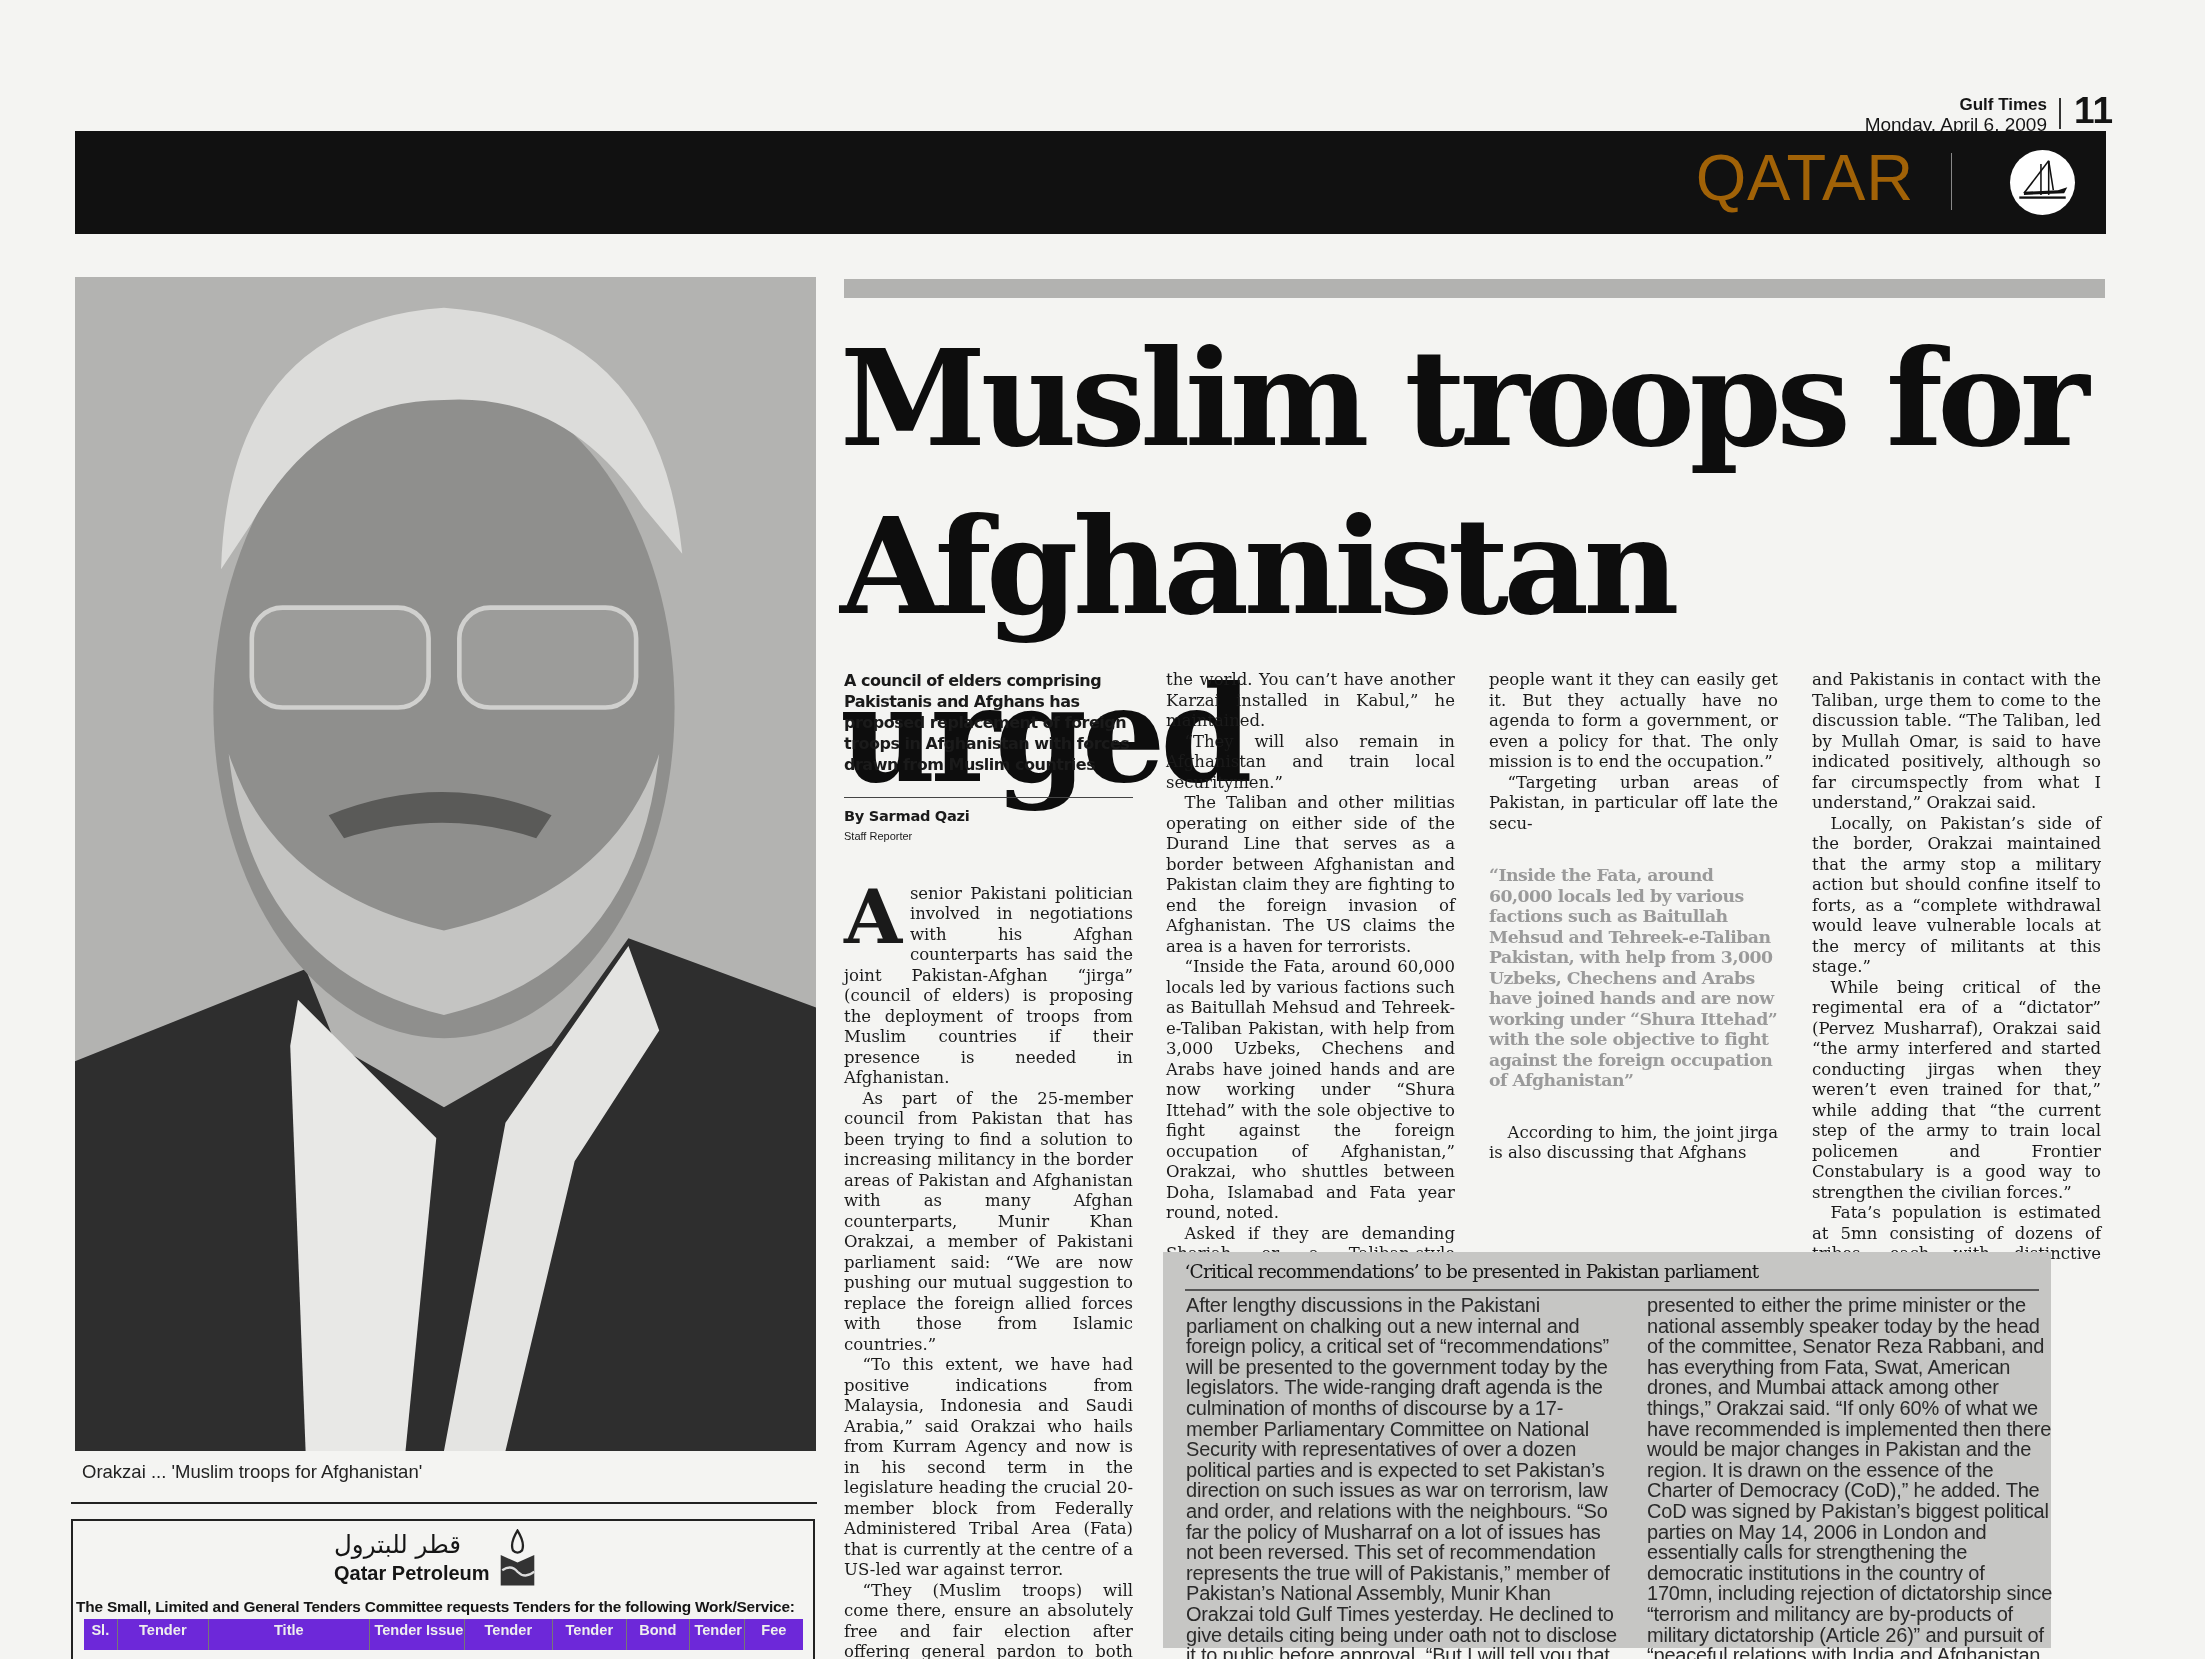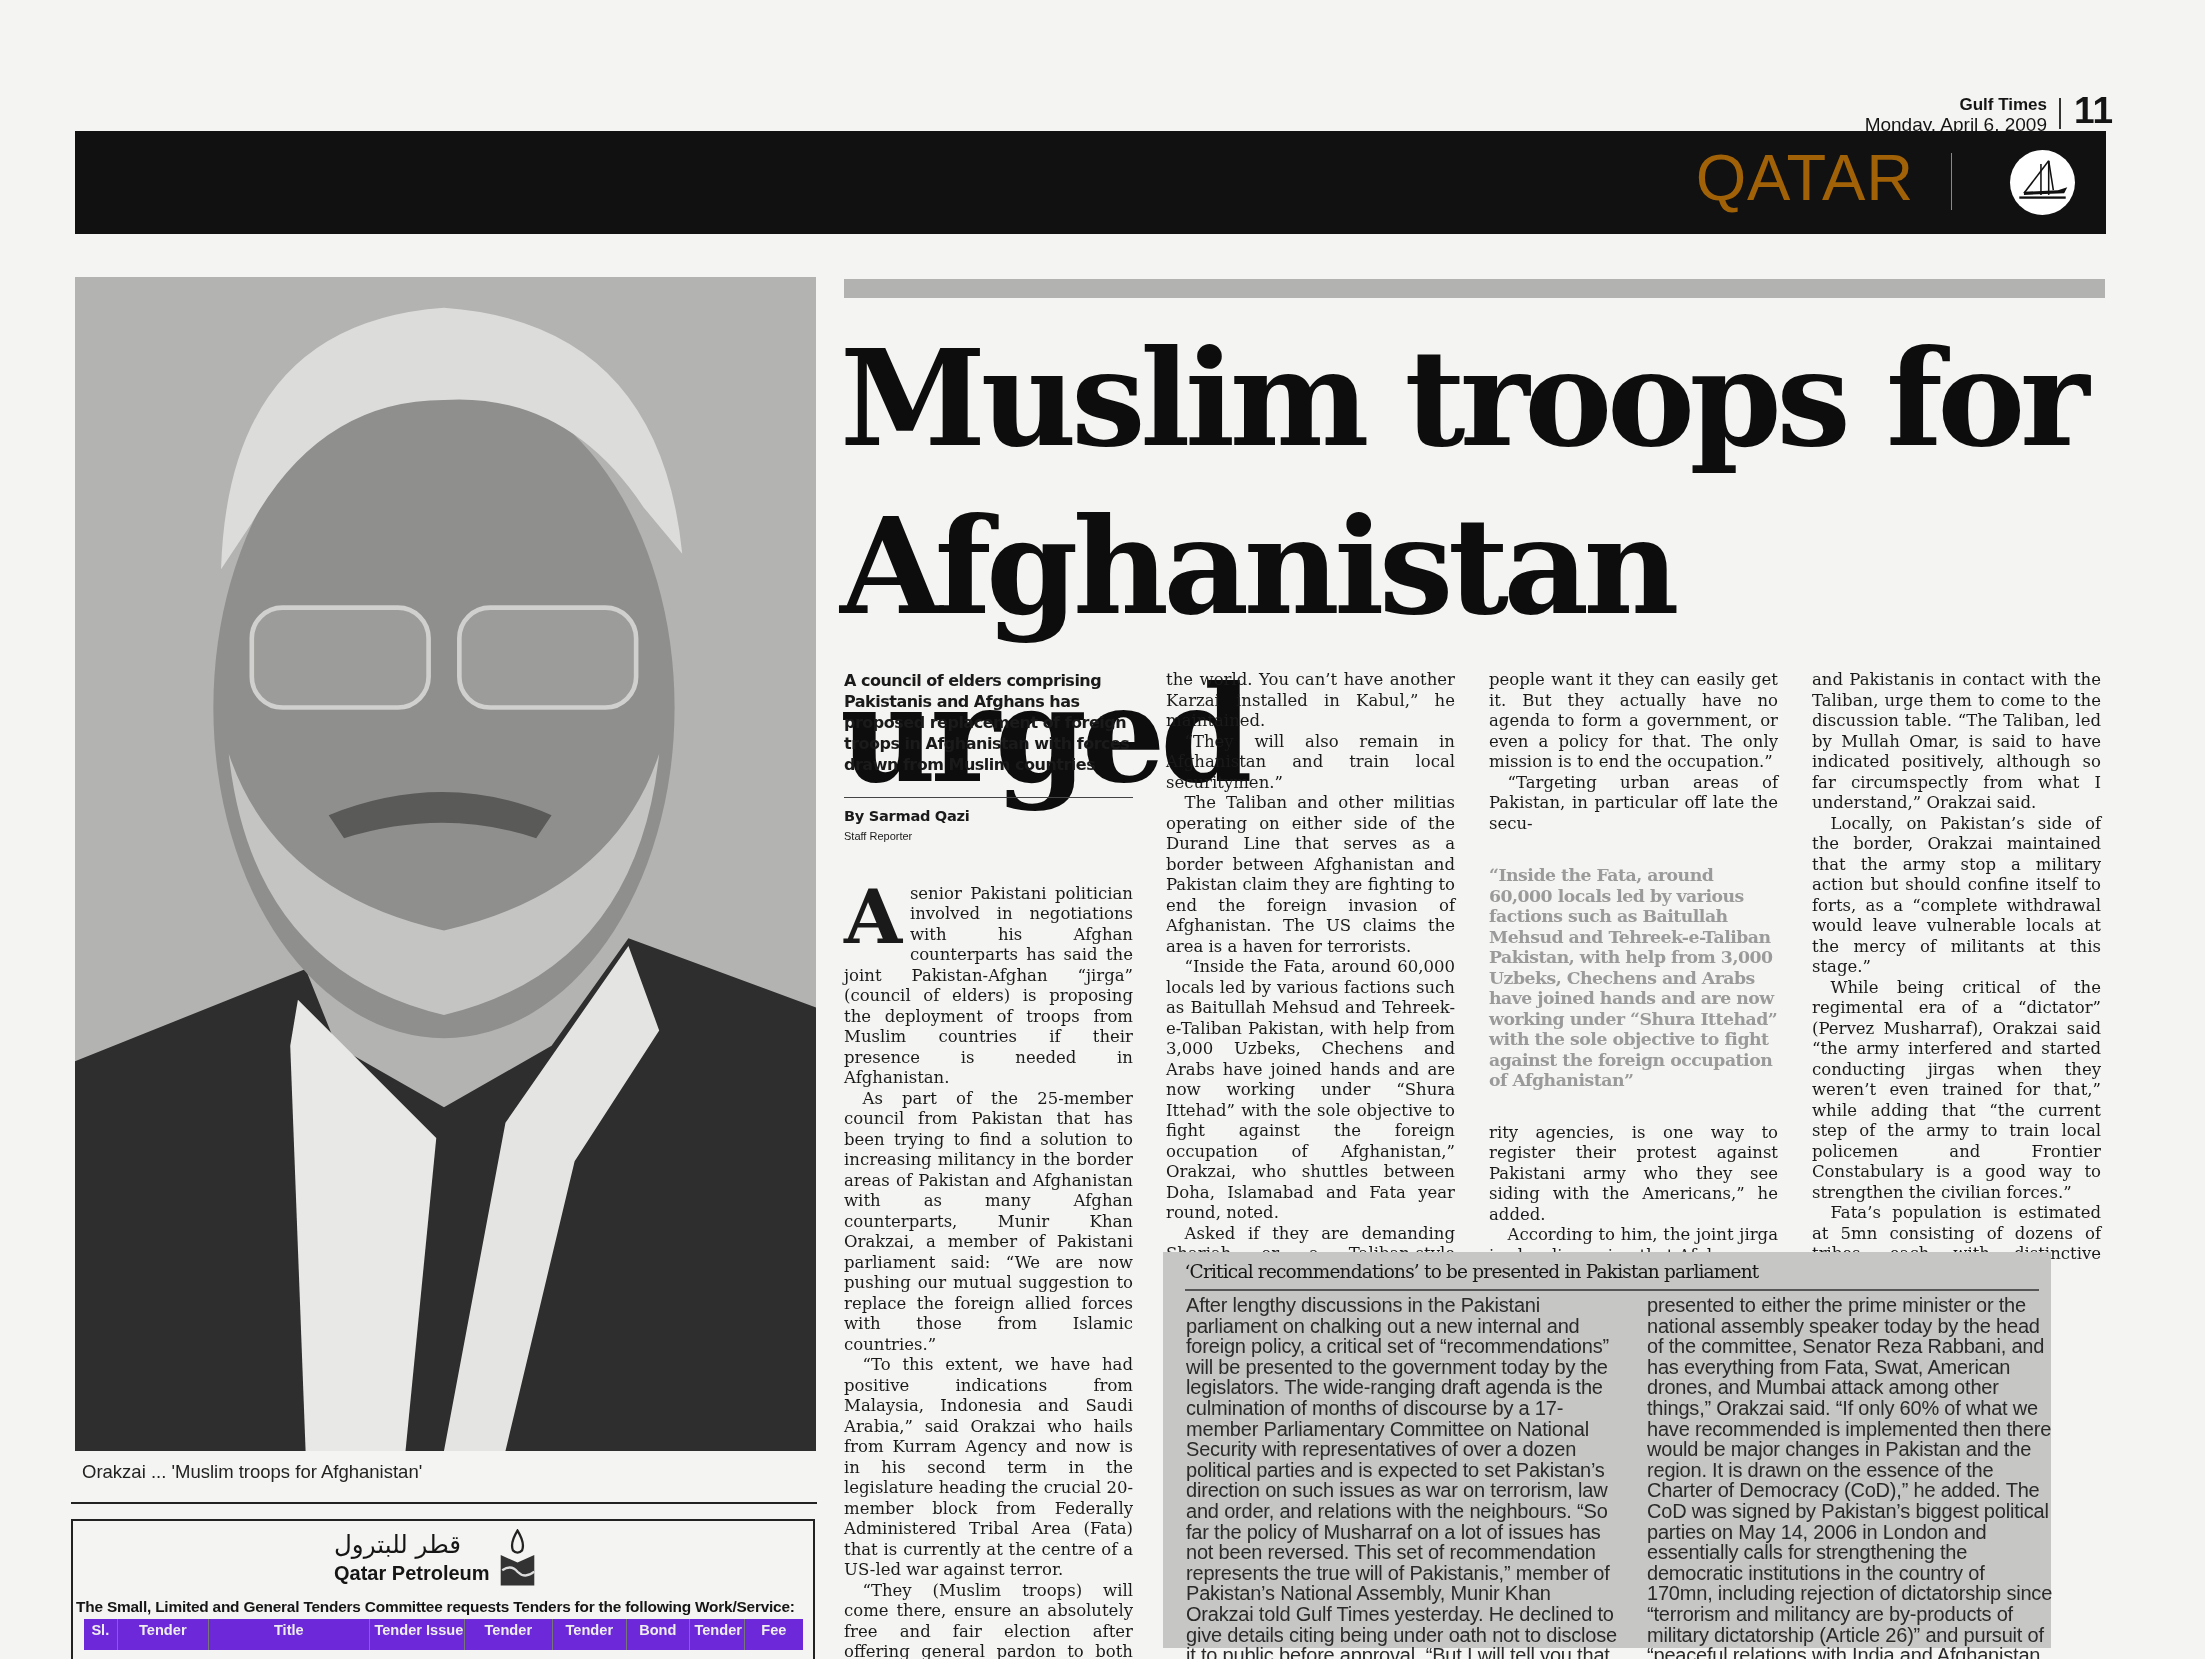--- a/index.html
+++ b/index.html
@@ -155,21 +155,20 @@
   <p>“They will also remain in Afghanistan and train local securitymen.”</p>
   <p>The Taliban and other militias operating on either side of the Durand Line that serves as a border between Afghanistan and Pakistan claim they are fighting to end the foreign invasion of Afghanistan. The US claims the area is a haven for terrorists.</p>
   <p>“Inside the Fata, around 60,000 locals led by various factions such as Baitullah Mehsud and Tehreek-e-Taliban Pakistan, with help from 3,000 Uzbeks, Chechens and Arabs have joined hands and are now working under “Shura Ittehad” with the sole objective to fight against the foreign occupation of Afghanistan,” Orakzai, who shuttles between Doha, Islamabad and Fata year round, noted.</p>
   <p>Asked if they are demanding Shariah or a Taliban-style government, Orakzai said: “Shariah would have been easier if they ask for it; if the</p>
 </div>
 
 <div class="col col3">
   <p class="noindent">people want it they can easily get it. But they actually have no agenda to form a government, or even a policy for that. The only mission is to end the occupation.”</p>
   <p>“Targeting urban areas of Pakistan, in particular off late the secu-</p>
   <div class="pull-quote">“Inside the Fata, around 60,000 locals led by various factions such as Baitullah Mehsud and Tehreek-e-Taliban Pakistan, with help from 3,000 Uzbeks, Chechens and Arabs have joined hands and are now working under “Shura Ittehad” with the sole objective to fight against the foreign occupation of Afghanistan”</div>
-  <p class="noindent">rity agencies, is one way to register their protest against Pakistani army who they see siding with the Americans,” he added.</p>
   <p>According to him, the joint jirga is also discussing that Afghans</p>
 </div>
 
 <div class="col col4">
   <p class="noindent">and Pakistanis in contact with the Taliban, urge them to come to the discussion table. “The Taliban, led by Mullah Omar, is said to have indicated positively, although so far circumspectly from what I understand,” Orakzai said.</p>
   <p>Locally, on Pakistan’s side of the border, Orakzai maintained that the army stop a military action but should confine itself to forts, as a “complete withdrawal would leave vulnerable locals at the mercy of militants at this stage.”</p>
   <p>While being critical of the regimental era of a “dictator” (Pervez Musharraf), Orakzai said “the army interfered and started conducting jirgas when they weren’t even trained for that,” while adding that “the current step of the army to train local policemen and Frontier Constabulary is a good way to strengthen the civilian forces.”</p>
   <p>Fata’s population is estimated at 5mn consisting of dozens of tribes, each with distinctive identities.</p>
 </div>
 

